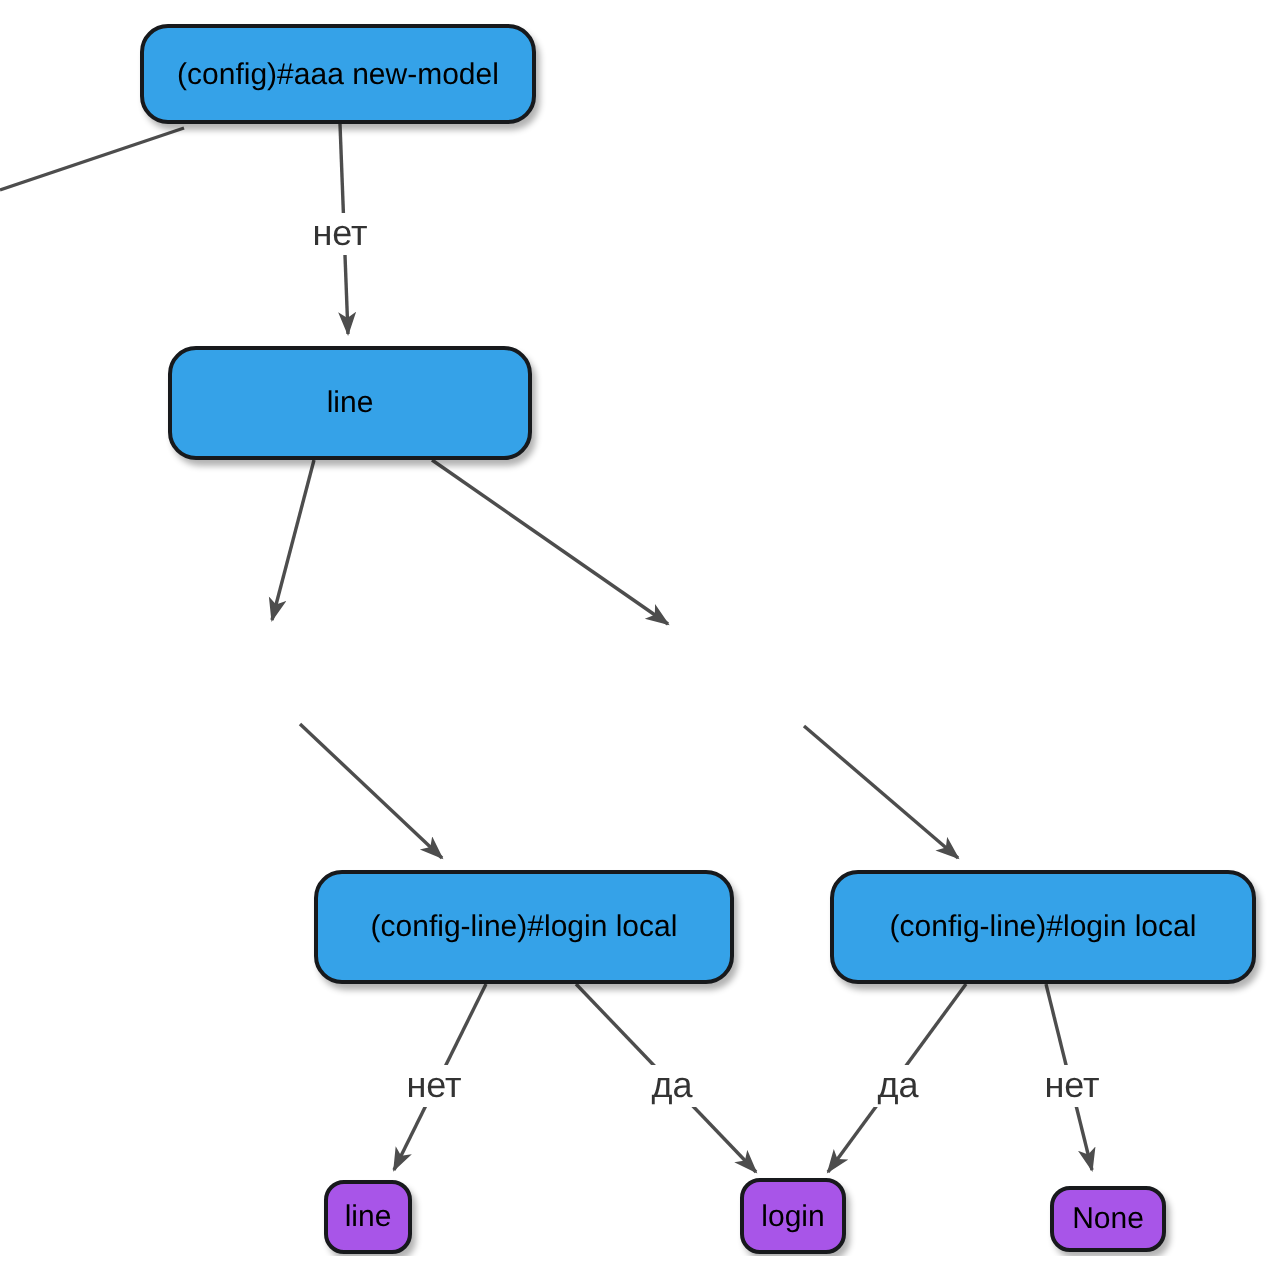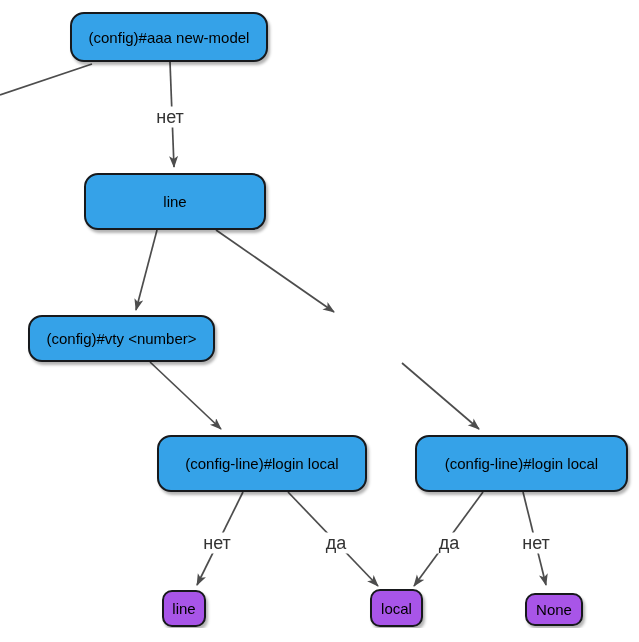--- a/index.html
+++ b/index.html
@@ -73,30 +73,29 @@
       <path d="M 288 492 L 378 586" marker-end="url(#arrow)"></path>
       <path d="M 483 492 L 414 586" marker-end="url(#arrow)"></path>
       <path d="M 523 492 L 546 585" marker-end="url(#arrow)"></path>
     </g>
   </svg>
 
   <div class="node" style="left:70px; top:12px; width:198px; height:50px;">(config)#aaa new-model</div>
 
   <div class="node" style="left:84px; top:173px; width:182px; height:57px;">line</div>
 
-  <div class="node" style="left:28px; top:315px; width:187px; height:47px;">(config)#vty &lt;number&gt;</div>
 
 
   <div class="node" style="left:157px; top:435px; width:210px; height:57px;">(config-line)#login local</div>
 
   <div class="node" style="left:415px; top:435px; width:213px; height:57px;">(config-line)#login local</div>
 
   <div class="node terminal" style="left:162px; top:590px; width:44px; height:37px;">line</div>
 
-  <div class="node terminal" style="left:370px; top:589px; width:53px; height:38px;">local</div>
+  <div class="node terminal" style="left:370px; top:589px; width:53px; height:38px;">login</div>
 
   <div class="node terminal" style="left:525px; top:593px; width:58px; height:33px;">None</div>
 
   <div class="edge-label" style="left:170px; top:117px;">нет</div>
 
   <div class="edge-label" style="left:217px; top:543px;">нет</div>
 
   <div class="edge-label" style="left:336px; top:543px;">да</div>
 
   <div class="edge-label" style="left:449px; top:543px;">да</div>

